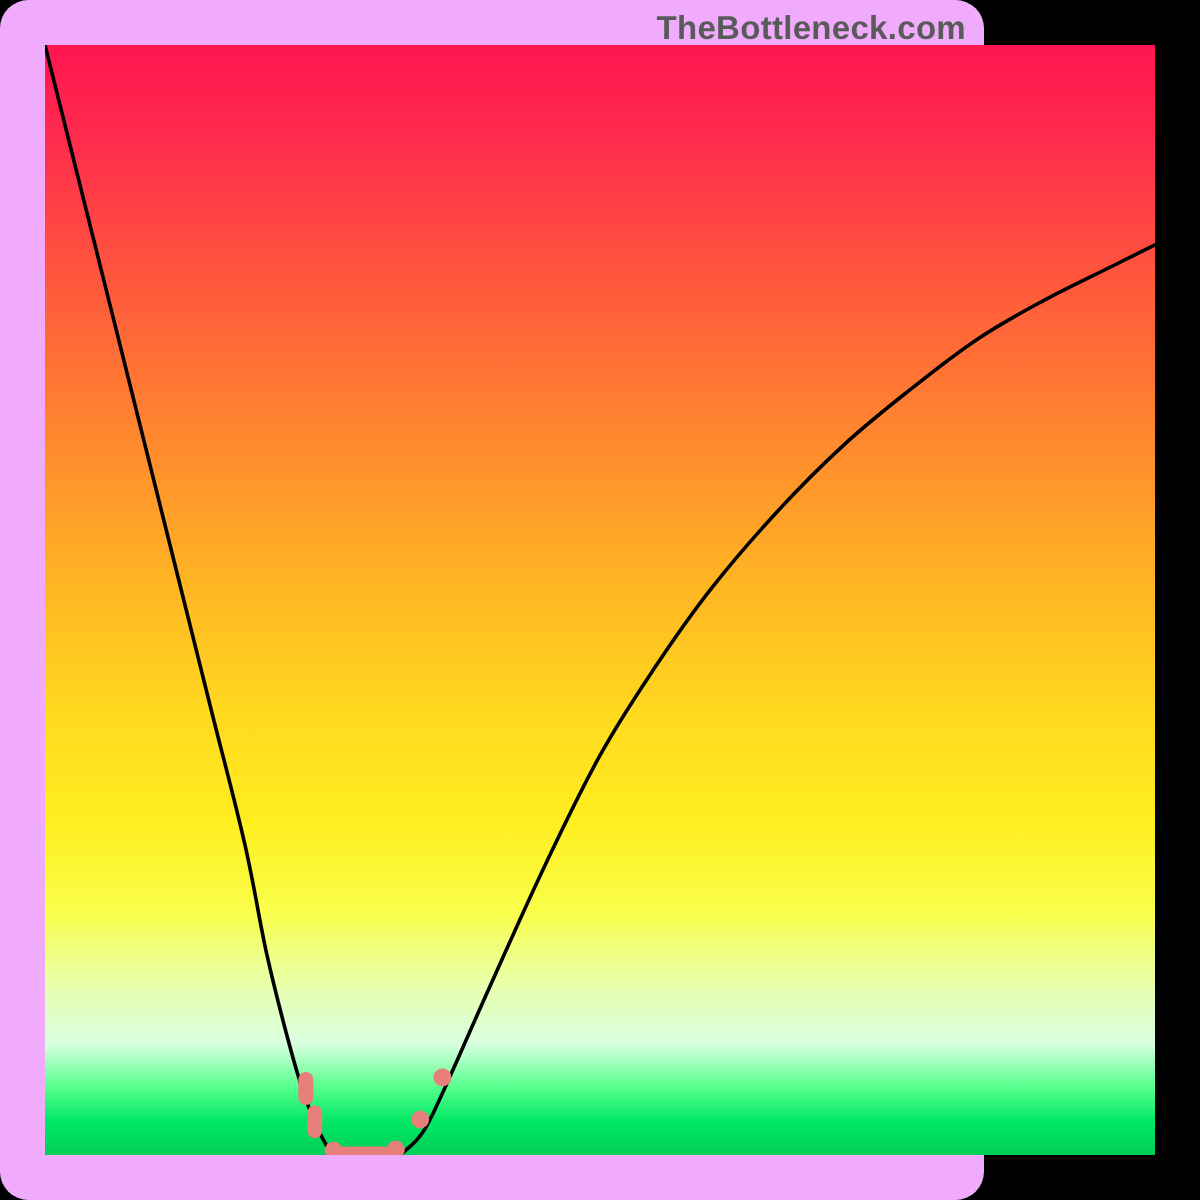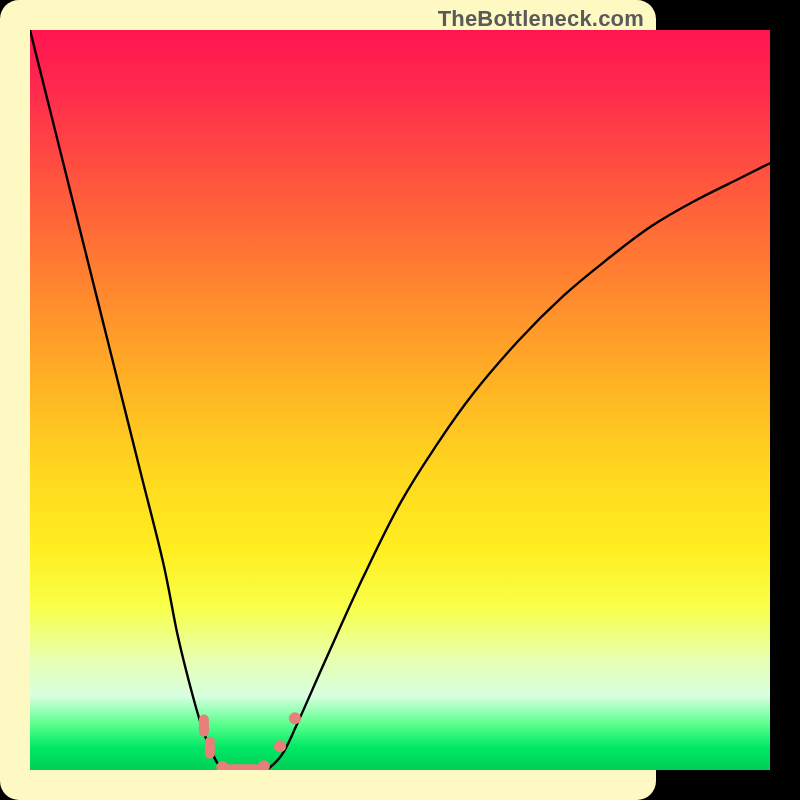--- a/index.html
+++ b/index.html
@@ -10,21 +10,21 @@
     overflow: hidden;
     background: #000;
     font-family: Arial, Helvetica, sans-serif;
   }
   .frame {
     position: absolute;
     left: 0;
     top: 0;
     width: 656px;
     height: 800px;
-    background: #fef9c3;
+    background: #f0abfc;
     border-radius: 19px;
   }
   .plot {
     position: absolute;
     left: 30px;
     top: 30px;
     width: 740px;
     height: 740px;
     background: linear-gradient(to bottom,
       #ff1550 0%,

